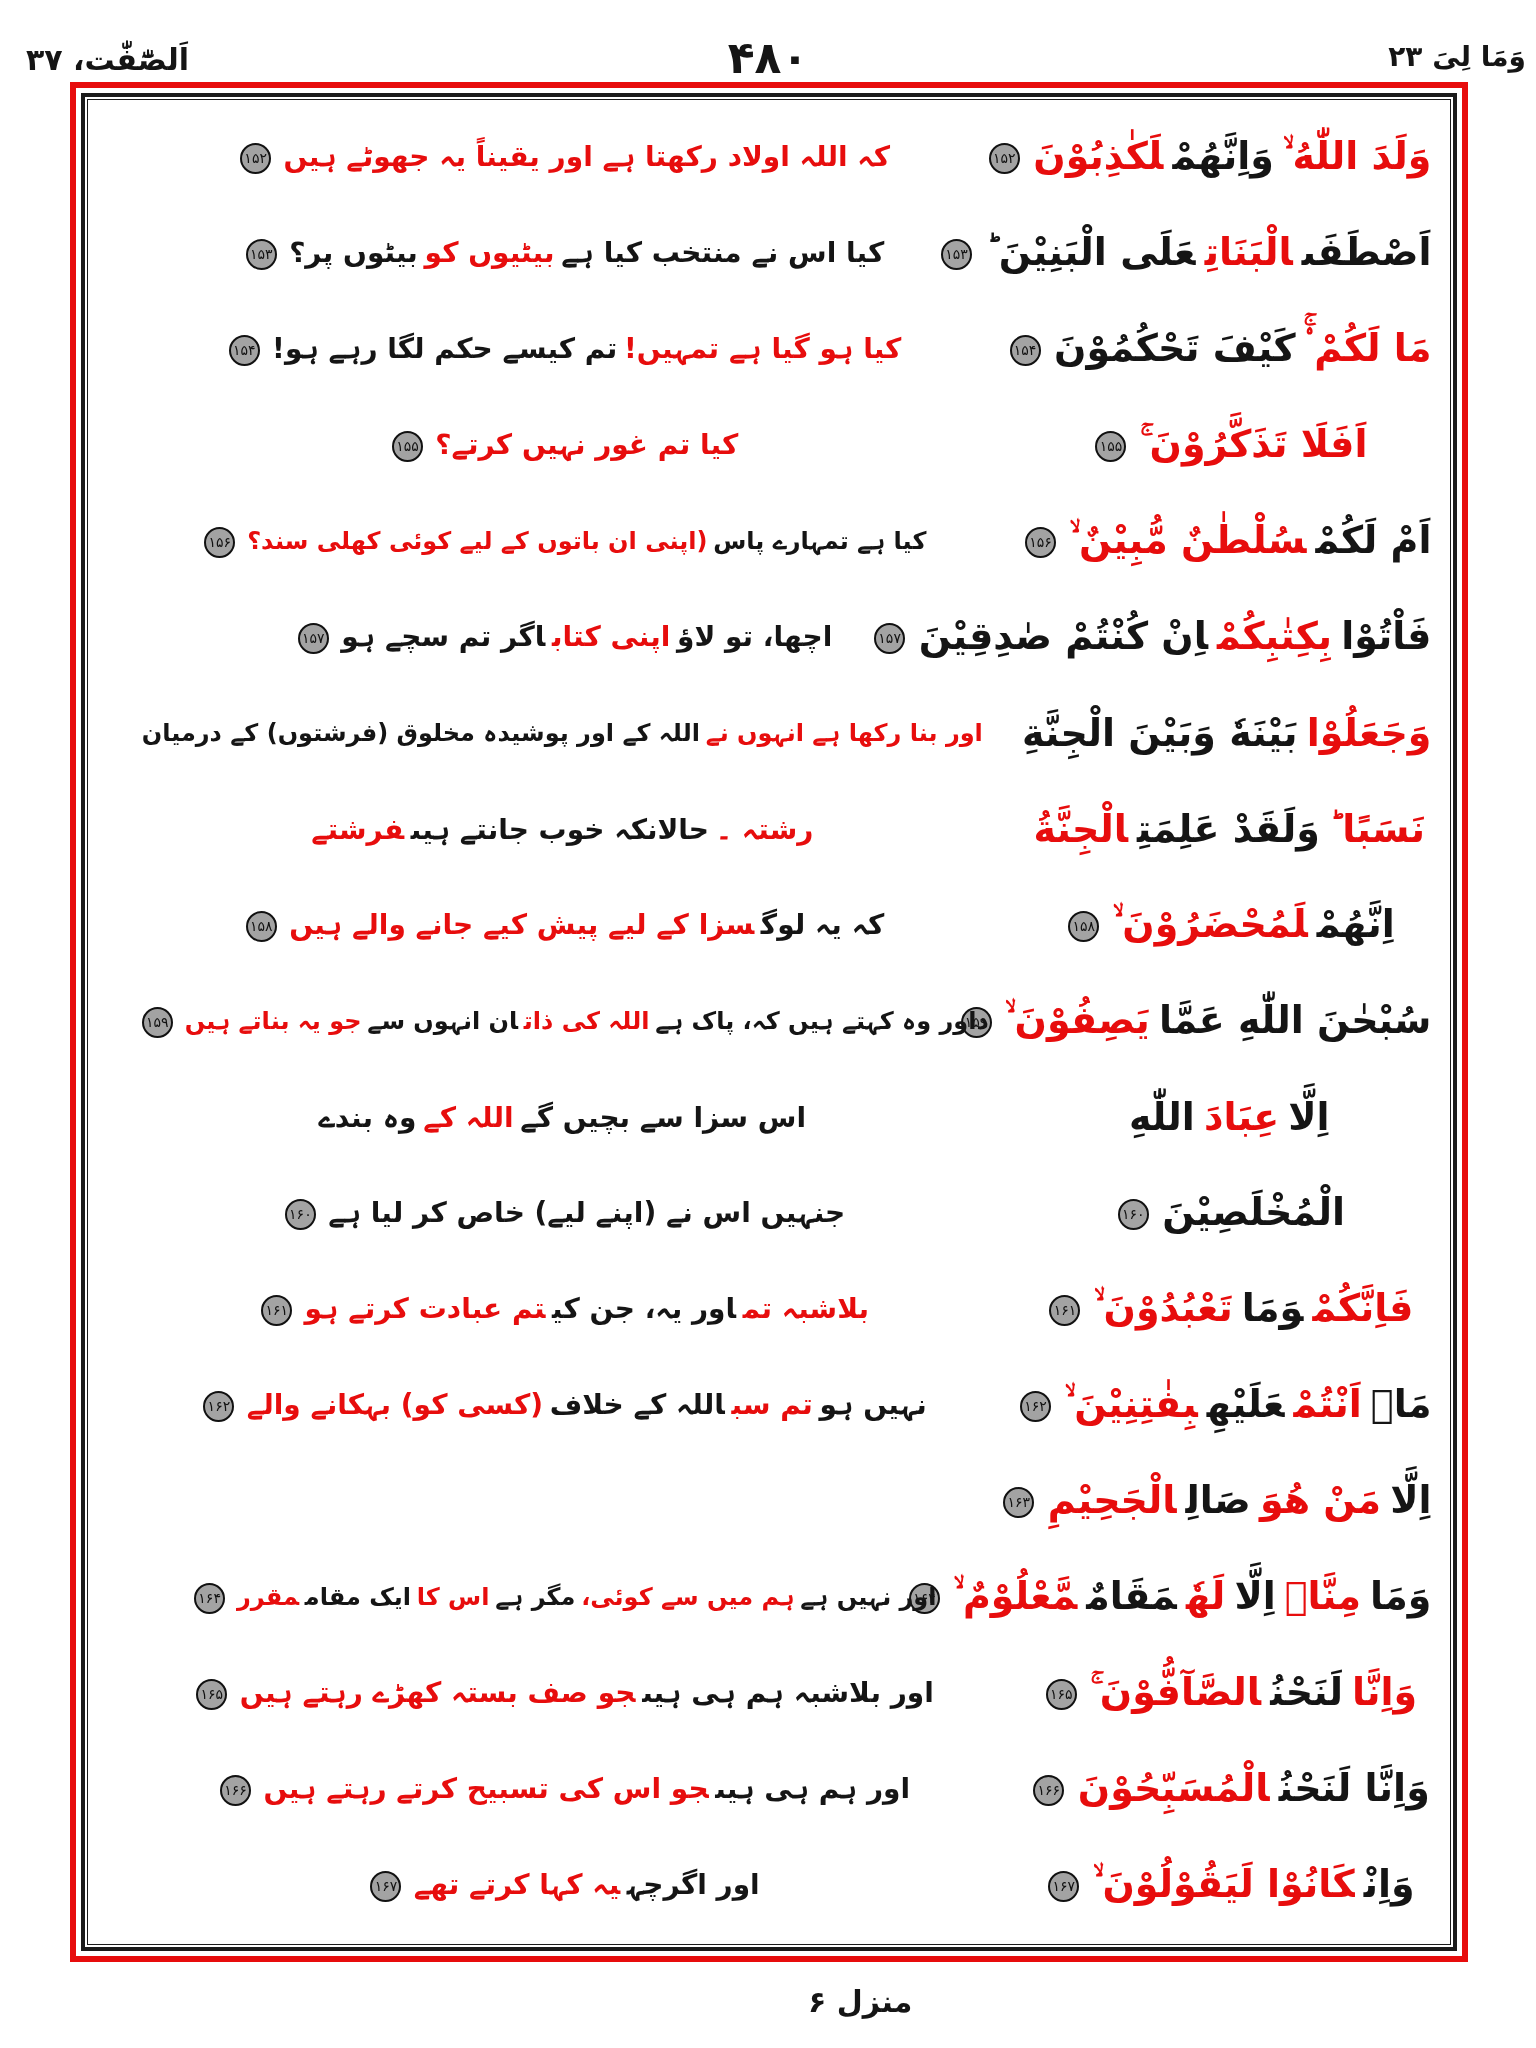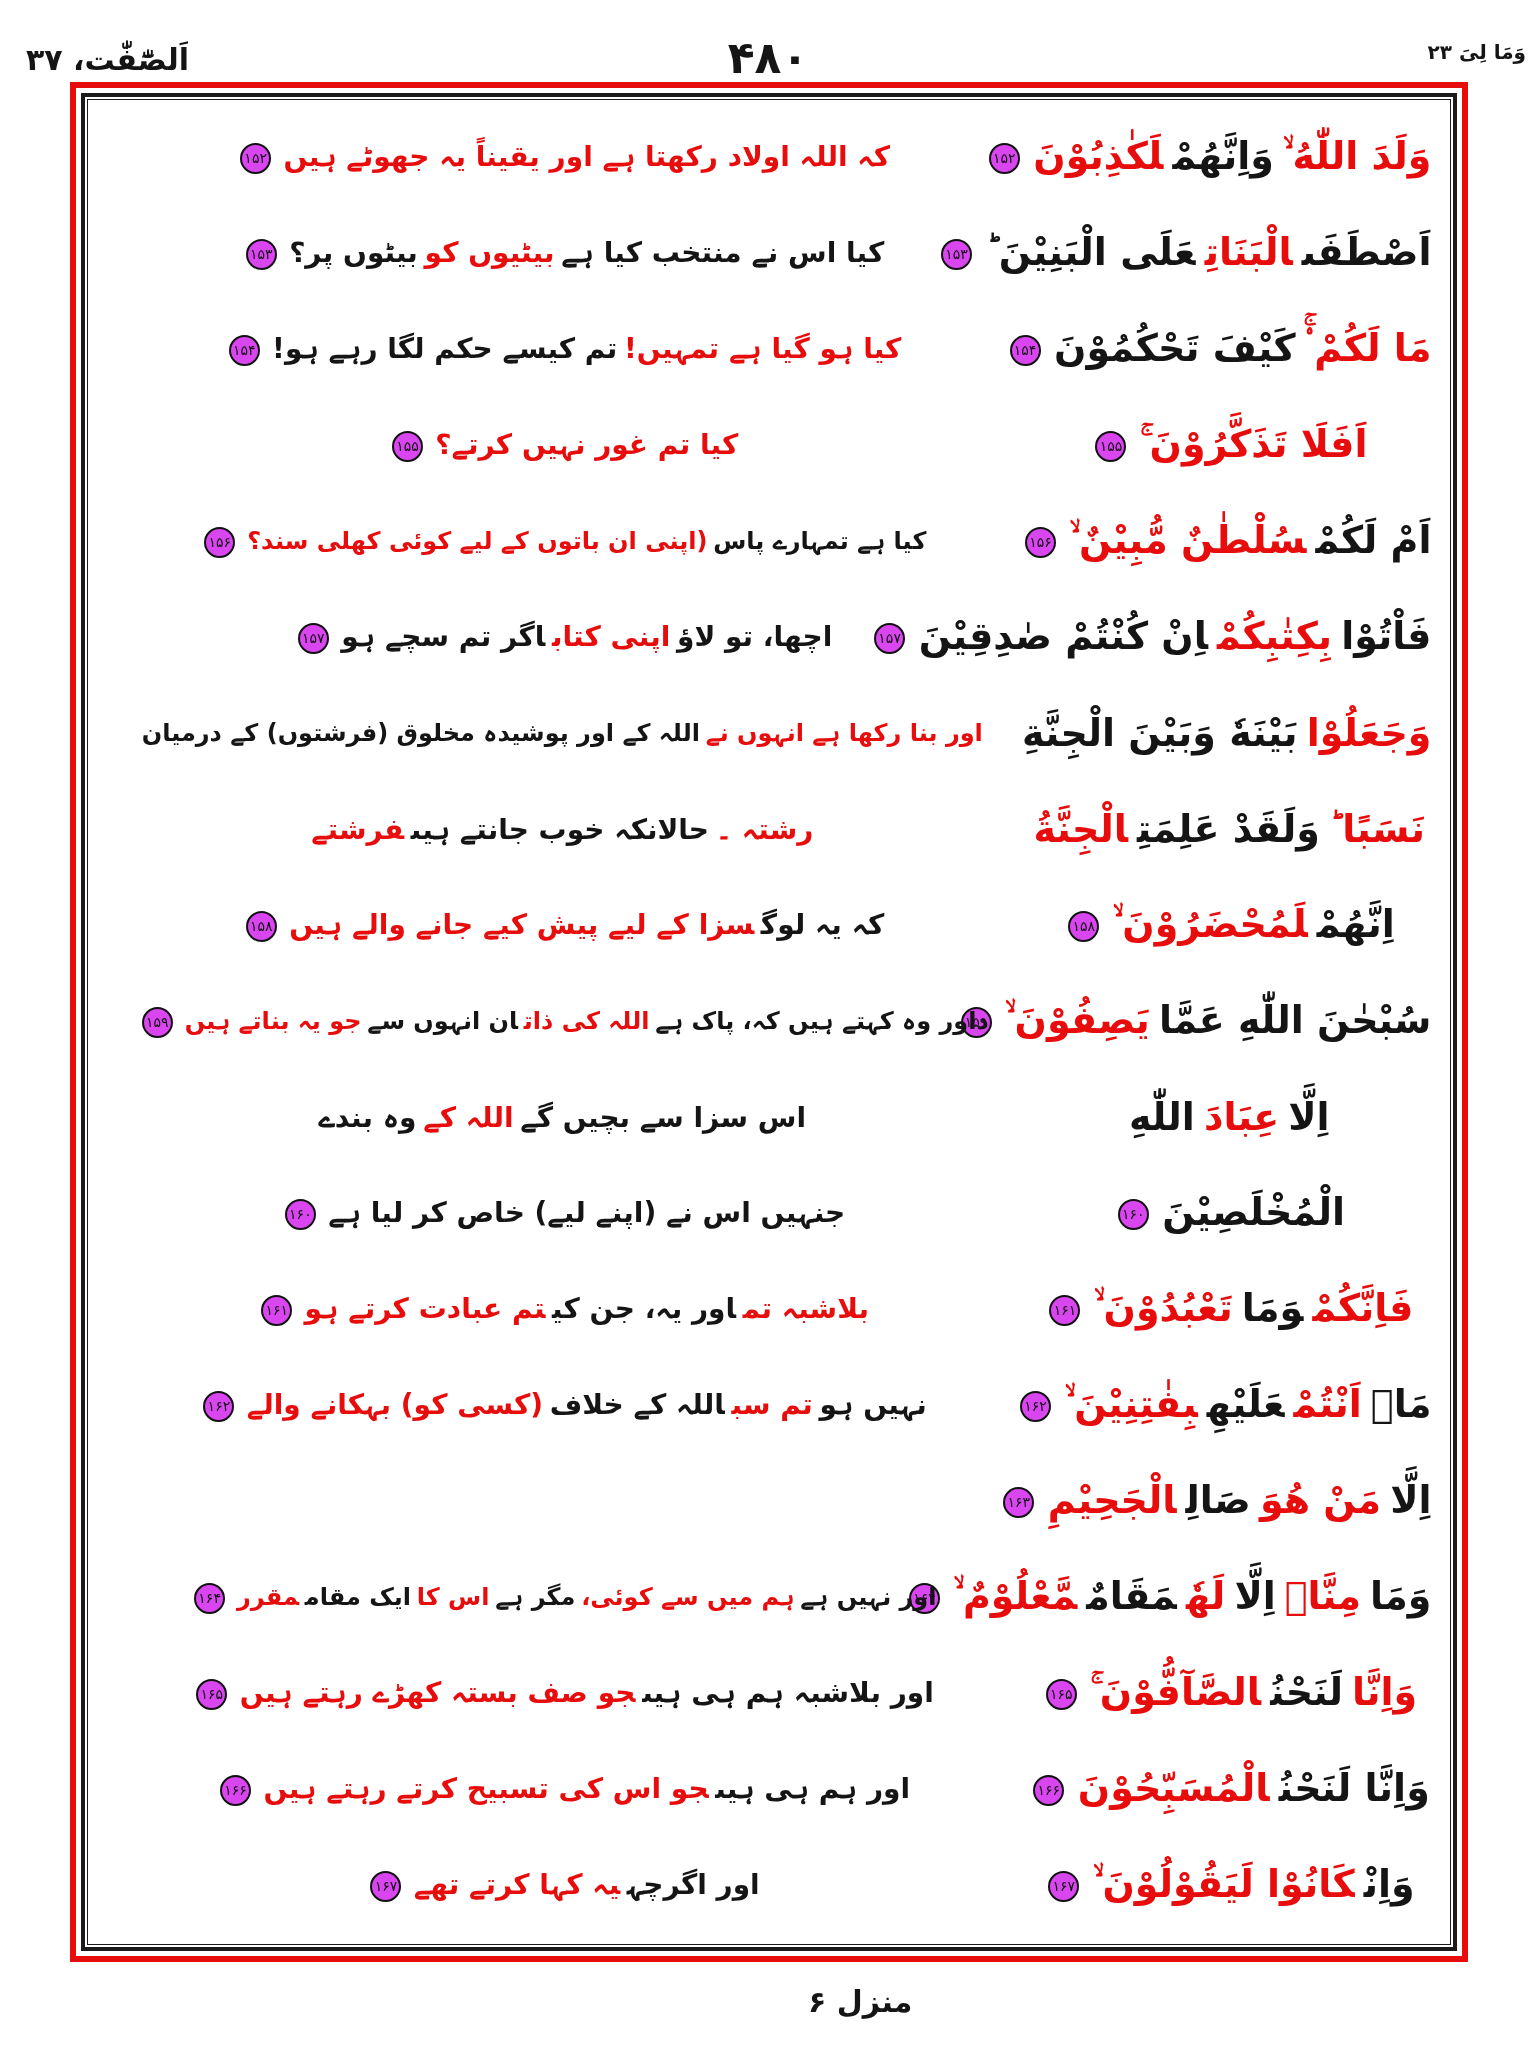--- a/index.html
+++ b/index.html
@@ -5,41 +5,41 @@
   :root{
     --red:#e70d0d;
     --ink:#151515;
   }
   *{margin:0;padding:0;box-sizing:border-box;}
   html,body{width:1536px;height:2048px;background:#ffffff;overflow:hidden;}
   body{font-family:"DejaVu Sans", sans-serif;color:var(--ink);position:relative;}
 
   
   .header{position:absolute;top:18px;left:0;width:100%;height:62px;direction:rtl;}
-  .hdr-juz{position:absolute;right:10px;top:22px;font-size:20px;font-weight:bold;}
+  .hdr-juz{position:absolute;right:10px;top:22px;font-size:28px;font-weight:bold;}
   .hdr-page{position:absolute;left:0;width:100%;text-align:center;top:14px;font-size:44px;font-weight:bold;letter-spacing:2px;}
   .hdr-surah{position:absolute;left:26px;top:24px;font-size:30px;font-weight:bold;}
 
   
   .frame-red{position:absolute;left:70px;top:82px;width:1398px;height:1880px;border:6px solid var(--red);}
   .frame-black{position:absolute;inset:5px;border:4px solid #1b1b1b;}
   .frame-thin{position:absolute;inset:2px;border:1px solid #1b1b1b;}
 
   
   .rows{position:absolute;inset:10px 14px;display:flex;flex-direction:column;justify-content:space-between;direction:rtl;}
   .row{display:flex;flex-direction:row;align-items:center;flex:1 1 0;min-height:0;}
   .cell-arabic{width:31%;text-align:center;white-space:nowrap;font-size:38px;font-weight:bold;line-height:1.1;}
   .cell-urdu{width:69%;text-align:center;white-space:nowrap;font-size:28px;font-weight:bold;line-height:1.15;}
   .cell-urdu.long{font-size:24px;}
   .seg{margin:0 0.12em;}
   .seg-red{color:var(--red);margin-top:44px;}
   .seg-ink{color:var(--ink);}
   .vnum{display:inline-block;width:31px;height:31px;border:2px solid #111;border-radius:50%;
         font-size:14px;line-height:27px;text-align:center;font-weight:normal;color:#111;
-        vertical-align:middle;margin:12px 9px;background:#d946ef;white-space:nowrap;}
+        vertical-align:middle;margin:12px 9px;background:#a3a3a3;white-space:nowrap;}
 
   
   .footer{position:absolute;top:1984px;left:56%;transform:translateX(-50%);font-size:30px;font-weight:bold;}
 </style>
 </head>
 <body>
 
 <div class="header">
   <span class="hdr-juz">وَمَا لِیَ ۲۳</span>
   <span class="hdr-page">۴۸۰</span>

